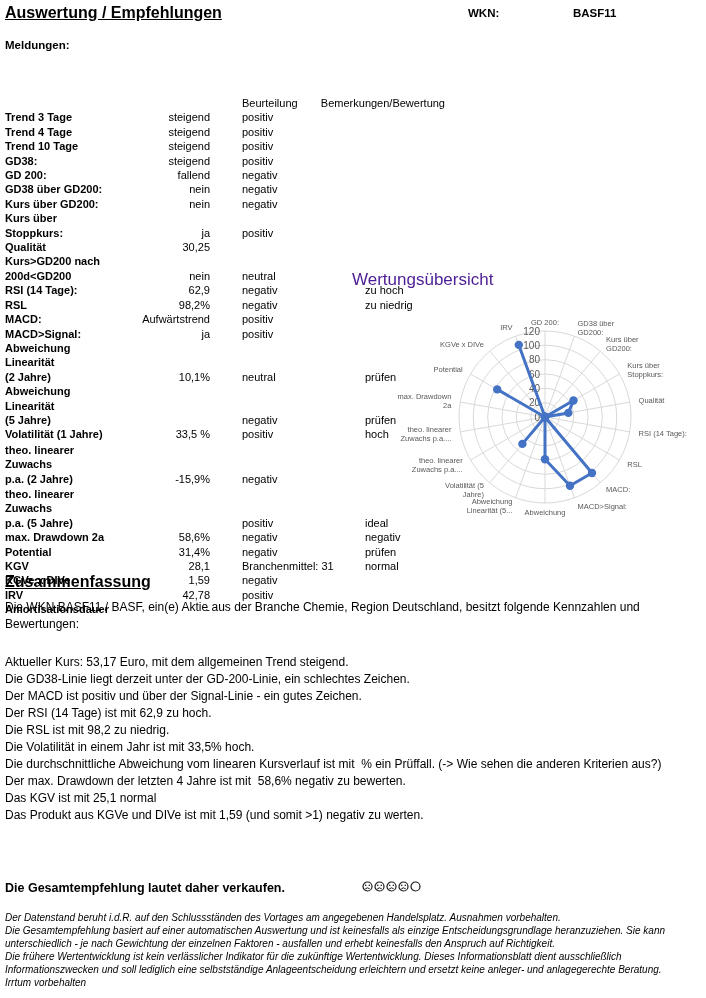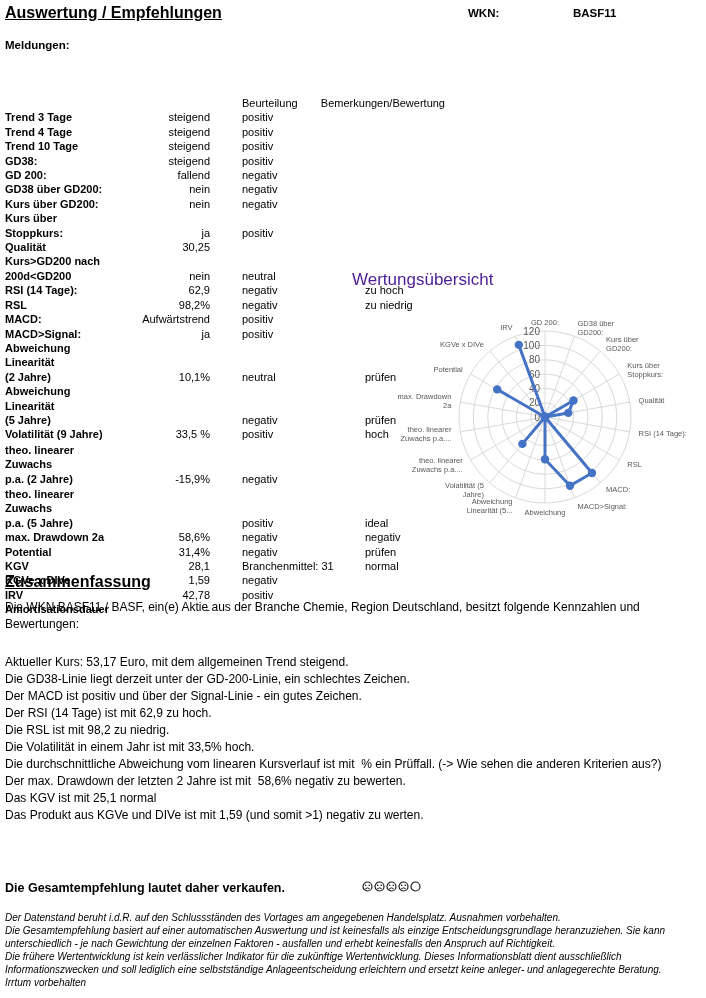--- a/index.html
+++ b/index.html
@@ -150,21 +150,21 @@
           <div class="cell bem">prüfen</div>
         </div>
         <div class="row">
           <div class="cell label">Abweichung Linearität
 (5 Jahre)</div>
           <div class="cell val"></div>
           <div class="cell beu">negativ</div>
           <div class="cell bem">prüfen</div>
         </div>
         <div class="row">
-          <div class="cell label">Volatilität (9 Jahre)</div>
+          <div class="cell label">Volatilität (1 Jahre)</div>
           <div class="cell val">33,5 %</div>
           <div class="cell beu">positiv</div>
           <div class="cell bem">hoch</div>
         </div>
         <div class="row gap">
           <div class="cell label">theo. linearer Zuwachs
 p.a. (2 Jahre)</div>
           <div class="cell val">-15,9%</div>
           <div class="cell beu">negativ</div>
           <div class="cell bem"></div>
@@ -299,21 +299,21 @@
   <div class="sum">
     <div class="intro">Die WKN BASF11 / BASF, ein(e) Aktie aus der Branche Chemie, Region Deutschland, besitzt folgende Kennzahlen und Bewertungen:</div>
     <div id="summary-lines">
         <div class="sline">Aktueller Kurs: 53,17 Euro, mit dem allgemeinen Trend steigend.</div>
         <div class="sline">Die GD38-Linie liegt derzeit unter der GD-200-Linie, ein schlechtes Zeichen.</div>
         <div class="sline">Der MACD ist positiv und über der Signal-Linie - ein gutes Zeichen.</div>
         <div class="sline">Der RSI (14 Tage) ist mit 62,9 zu hoch.</div>
         <div class="sline">Die RSL ist mit 98,2 zu niedrig.</div>
         <div class="sline">Die Volatilität in einem Jahr ist mit 33,5% hoch.</div>
         <div class="sline">Die durchschnittliche Abweichung vom linearen Kursverlauf ist mit  % ein Prüffall. (-&gt; Wie sehen die anderen Kriterien aus?)</div>
-        <div class="sline">Der max. Drawdown der letzten 2 Jahre ist mit  58,6% negativ zu bewerten.</div>
+        <div class="sline">Der max. Drawdown der letzten 4 Jahre ist mit  58,6% negativ zu bewerten.</div>
         <div class="sline">Das KGV ist mit 25,1 normal</div>
         <div class="sline">Das Produkt aus KGVe und DIVe ist mit 1,59 (und somit &gt;1) negativ zu werten.</div>
       </div>
   </div>
 
   <div class="rec">Die Gesamtempfehlung lautet daher verkaufen.</div>
   <div class="rating" id="rating">
       <svg width="11" height="11">
         <circle cx="5.5" cy="5.5" r="4.5" fill="none" stroke="#1a1a1a" stroke-width="1.2"></circle>
         <circle cx="3.7" cy="4.2" r="0.8" fill="#1a1a1a"></circle>

